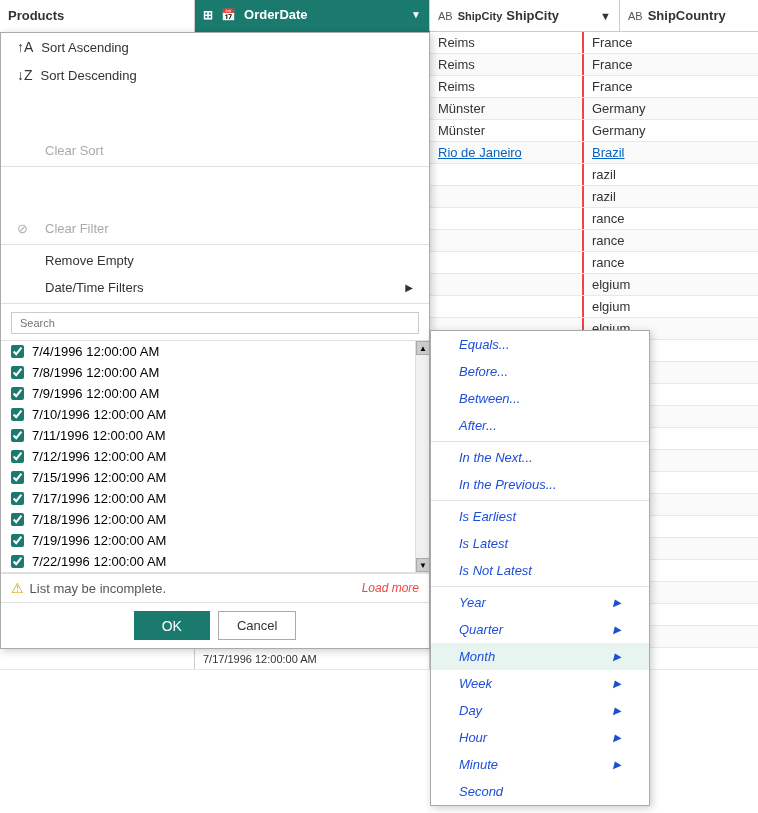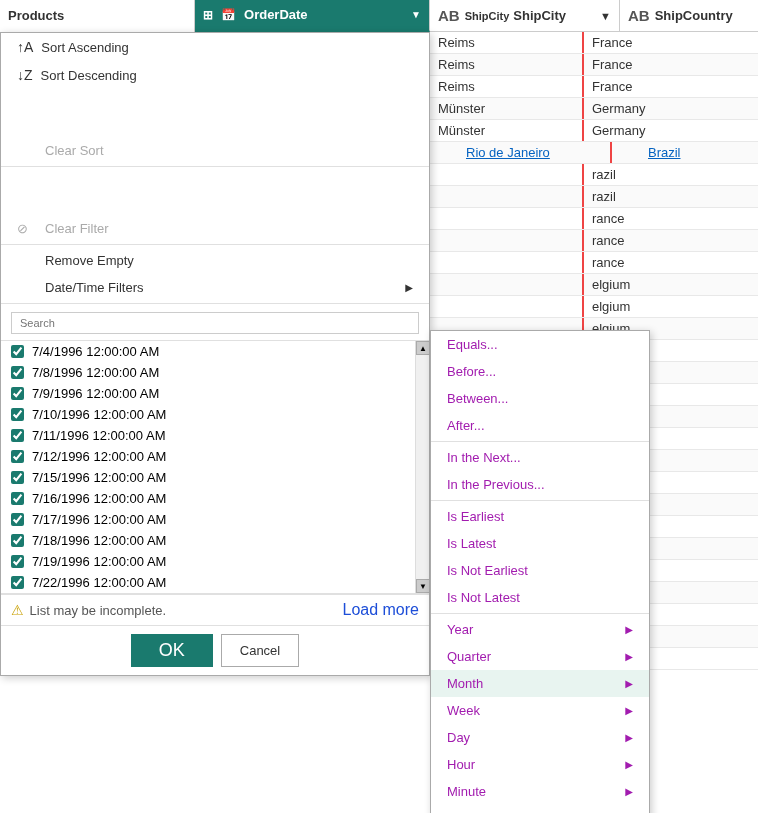--- a/index.html
+++ b/index.html
@@ -100,21 +100,21 @@
       display: flex;
       align-items: center;
       overflow: hidden;
       white-space: nowrap;
       color: #333;
     }
     .cell-products { width: 195px; border-right: 1px solid #ccc; }
     .cell-orderdate { width: 235px; border-right: 1px solid #ccc; }
     .cell-shipcity { width: 154px; border-right: 2px solid #ef4444; }
     .cell-shipcountry { flex: 1; }
-    .cell-brazil { color: #0563c1; text-decoration: underline; cursor: pointer; margin-left: 28px; }
+    .cell-brazil { color: #0563c1; text-decoration: underline; cursor: pointer; }
 
     
     .filter-panel {
       position: absolute;
       top: 32px;
       left: 0;
       width: 430px;
       background: white;
       border: 1px solid #aaa;
       box-shadow: 2px 2px 8px rgba(0,0,0,0.2);
@@ -211,41 +211,42 @@
       border-top: 1px solid #e0e0e0;
     }
     .warning-msg {
       display: flex;
       align-items: center;
       color: #555;
       font-size: 12px;
     }
     .warning-icon { margin-right: 6px; color: #c8a000; font-size: 14px; }
     .load-more-link {
-      color: #1d4ed8;
+      color: #ef4444;
       cursor: pointer;
       text-decoration: none;
-      font-size: 16px;
+      font-size: 12px;
+      font-style: italic;
     }
 
     
     .filter-buttons {
       display: flex;
       justify-content: center;
       gap: 8px;
       padding: 8px 10px;
       border-top: 1px solid #e0e0e0;
     }
     .btn-ok {
       background: #1a7a6e;
       color: white;
       border: none;
       padding: 6px 28px;
       cursor: pointer;
-      font-size: 18px;
+      font-size: 14px;
     }
     .btn-cancel {
       background: white;
       color: #333;
       border: 1px solid #aaa;
       padding: 6px 18px;
       cursor: pointer;
       font-size: 13px;
     }
 
@@ -254,32 +255,33 @@
       position: absolute;
       left: 430px;
       top: 330px;
       width: 220px;
       background: white;
       border: 1px solid #aaa;
       box-shadow: 2px 2px 8px rgba(0,0,0,0.2);
       z-index: 20;
     }
     .dt-menu-item {
-      padding: 6px 16px;
-      cursor: pointer;
-      display: flex;
-      align-items: center;
-      color: #a21caf;
+      padding: 6px 28px;
+      cursor: pointer;
+      display: flex;
+      align-items: center;
+      color: #1d4ed8;
+      font-style: italic;
     }
     .dt-menu-item .submenu-arrow { margin-left: auto; font-size: 10px; }
 
     
     .ab-icon {
-      font-size: 15px;
-      font-weight: 700;
+      font-size: 11px;
+      font-weight: 400;
       color: #555;
       margin-right: 3px;
     }
 
     .teal-underline {
       border-bottom: 2px solid #1a7a6e;
     }
   </style>
 </head>
 <body>
@@ -557,24 +559,20 @@
         <div class="checkbox-item">
           <input type="checkbox" checked="" style="">
           <span>7/12/1996 12:00:00 AM</span>
         </div>
         <div class="checkbox-item">
           <input type="checkbox" checked="" style="">
           <span>7/15/1996 12:00:00 AM</span>
         </div>
         <div class="checkbox-item">
           <input type="checkbox" checked="" style="">
-          <span>7/16/1996 12:00:00 AM</span>
-        </div>
-        <div class="checkbox-item">
-          <input type="checkbox" checked="" style="">
           <span>7/17/1996 12:00:00 AM</span>
         </div>
         <div class="checkbox-item">
           <input type="checkbox" checked="" style="">
           <span>7/18/1996 12:00:00 AM</span>
         </div>
         <div class="checkbox-item">
           <input type="checkbox" checked="" style="">
           <span>7/19/1996 12:00:00 AM</span>
         </div>
@@ -625,23 +623,20 @@
       <span>In the Previous...</span>
     </div>
     <div style="height:1px;background:#e0e0e0;margin:2px 0;"></div>
     <div class="dt-menu-item">
       <span>Is Earliest</span>
     </div>
     <div class="dt-menu-item">
       <span>Is Latest</span>
     </div>
     <div class="dt-menu-item">
-      <span>Is Not Earliest</span>
-    </div>
-    <div class="dt-menu-item">
       <span>Is Not Latest</span>
     </div>
     <div style="height:1px;background:#e0e0e0;margin:2px 0;"></div>
     <div class="dt-menu-item">
       <span>Year</span>
       <span class="submenu-arrow">▶</span>
     </div>
     <div class="dt-menu-item">
       <span>Quarter</span>
       <span class="submenu-arrow">▶</span>

